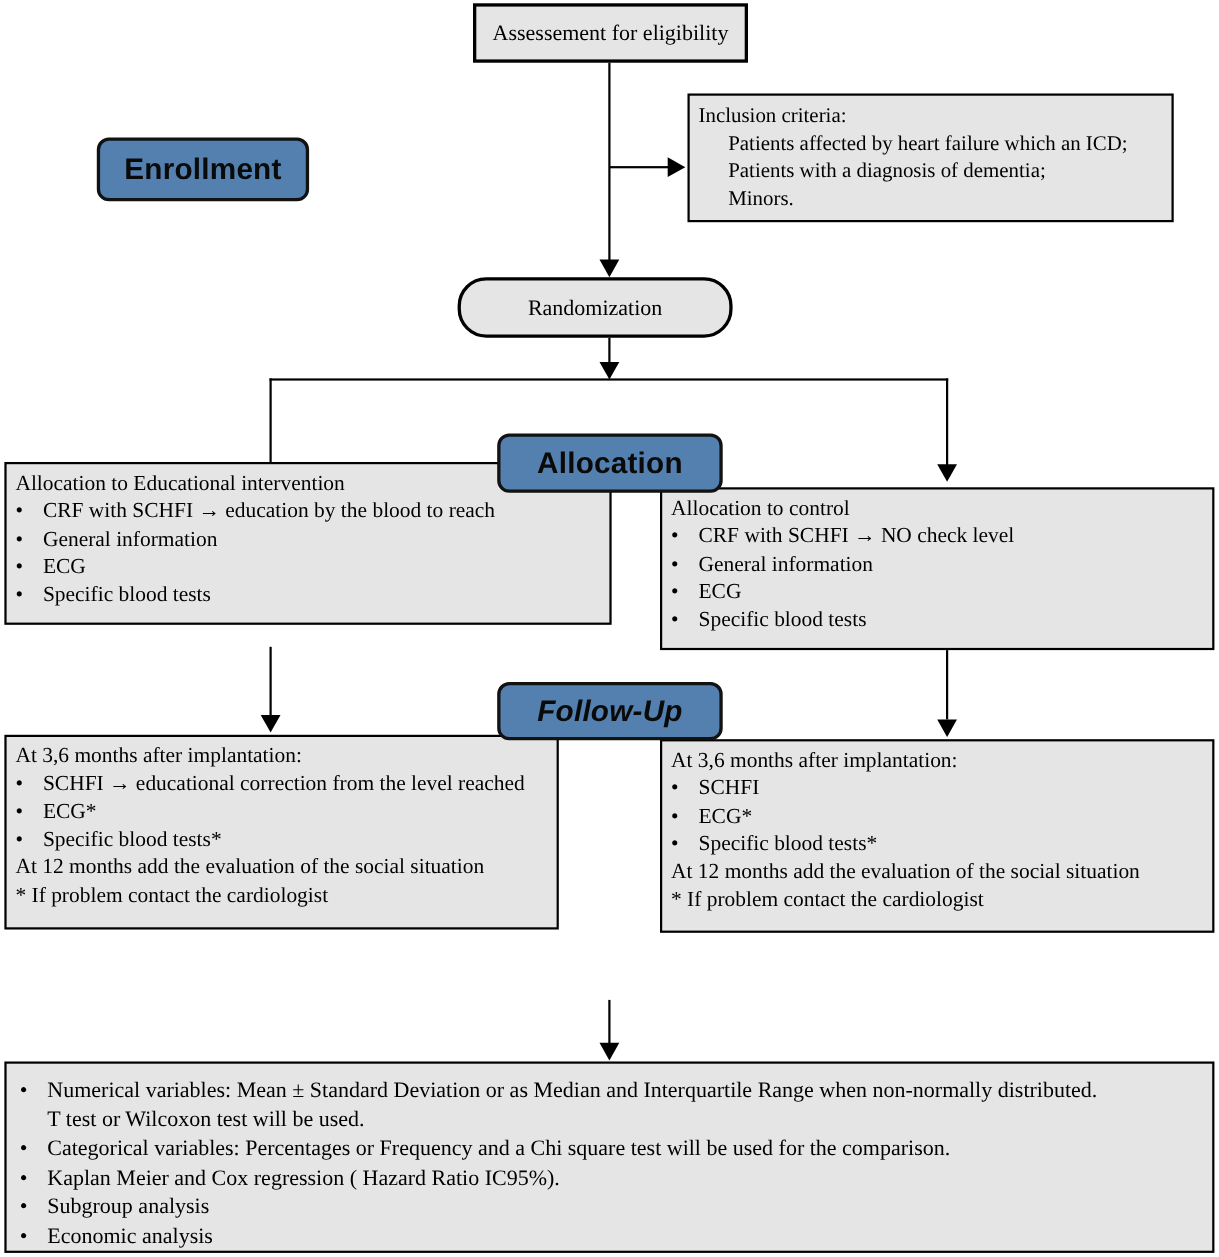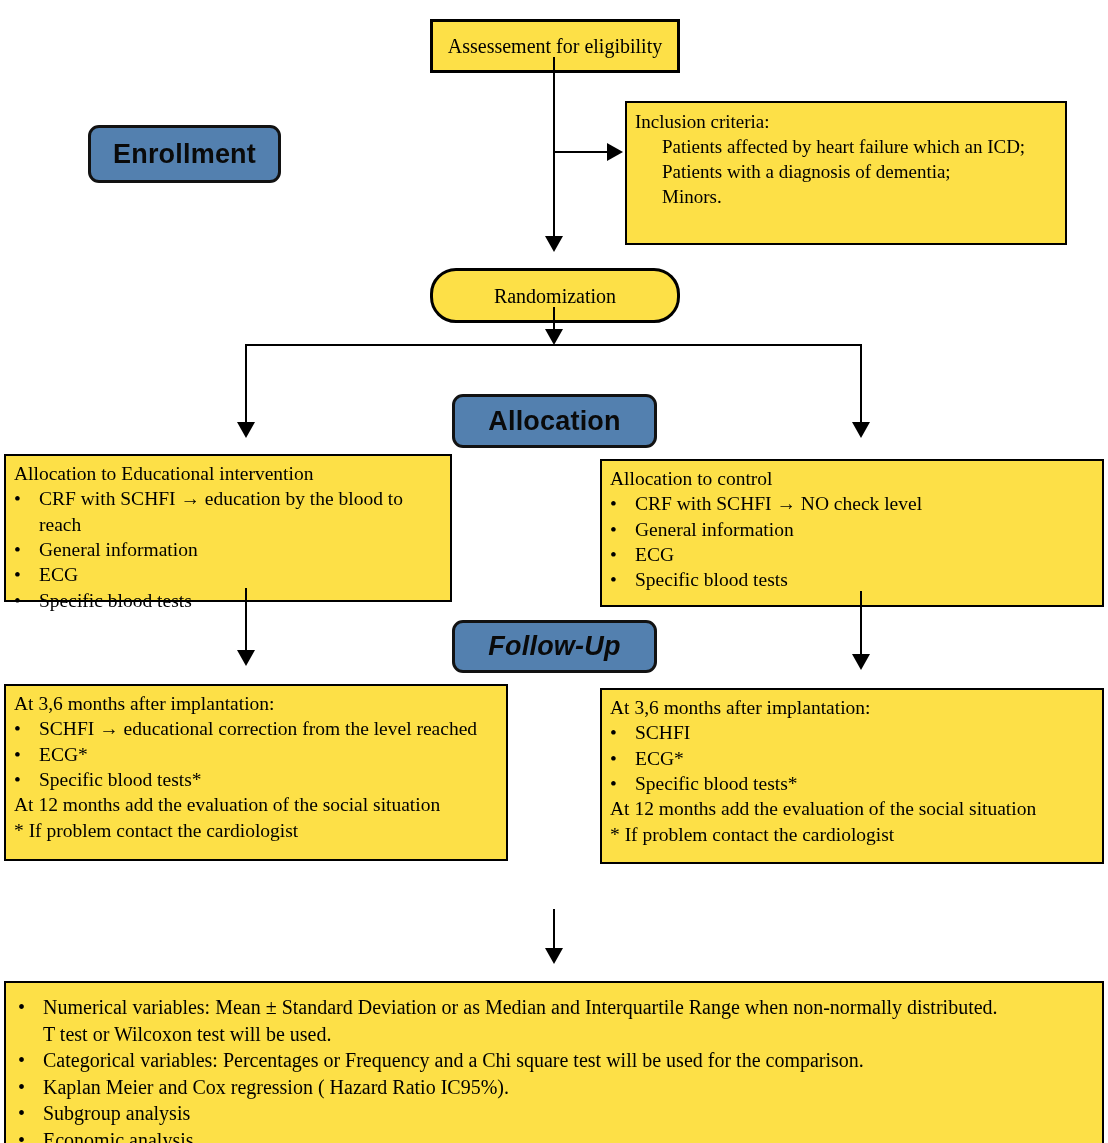--- a/index.html
+++ b/index.html
@@ -2,22 +2,22 @@
 <html style="--accent: #5380af;"><head>
 <meta charset="utf-8">
 <style>
   html,body { margin:0; padding:0; background:#ffffff; }
   .canvas {
     position:relative; width:1108px; height:1143px; background:#ffffff;
     font-family:"Liberation Serif","DejaVu Serif",serif; color:#000;
     overflow:hidden;
   }
   .box {
-    position:absolute; box-sizing:border-box; background:#fde047;
-    border:2px solid #000; font-size:19.5px; line-height:1.3;margin-top:16px;
+    position:absolute; box-sizing:border-box; background:#e5e5e5;
+    border:2px solid #000; font-size:19.5px; line-height:1.3;
   }
   .cbox { display:flex; align-items:center; justify-content:center; text-align:center; }
   .thick { border-width:3px; }
   .stage {
     position:absolute; box-sizing:border-box; z-index:6;
     background:var(--accent,#5380af); border:3px solid #121212; border-radius:11px;
     display:flex; align-items:center; justify-content:center;
     font-family:"Liberation Sans","DejaVu Sans",sans-serif;
     font-weight:700; font-size:27px; color:#0a0a0a; letter-spacing:0.2px;
   }
@@ -52,54 +52,54 @@
   <div class="vline" style="left:553px; top:57px; height:183px;"></div>
   <div class="arrow-down" style="left:545px; top:236px;"></div>
 
   <div class="hline" style="left:554px; top:151px; width:54px;"></div>
   <div class="arrow-right" style="left:607px; top:143px;"></div>
 
   <div class="stage" style="left:88px; top:125px; width:193px; height:58px;">
     <span>Enrollment</span>
   </div>
 
-  <div class="box criteria" style="left:625px; top:85px; width:442px; height:144px;">
+  <div class="box criteria" style="left:625px; top:85px; width:442px; height:117px;">
     <div class="line">
         <span>Inclusion criteria:</span>
       </div>
     <div class="line ind">
         <span>Patients affected by heart failure which an ICD;</span>
       </div>
     <div class="line ind">
         <span>Patients with a diagnosis of dementia;</span>
       </div>
     <div class="line ind">
         <span>Minors.</span>
       </div>
   </div>
 
-  <div class="box cbox thick" style="left:430px; top:252px; width:250px; height:55px; font-size:20px;border-radius:26px;">
+  <div class="box cbox thick" style="left:416px; top:252px; width:250px; height:55px; font-size:20px;border-radius:26px;">
     <span>Randomization</span>
   </div>
 
   <div class="vline" style="left:553px; top:307px; height:24px;"></div>
   <div class="arrow-down" style="left:545px; top:329px;"></div>
   <div class="hline" style="left:245px; top:344px; width:617px;"></div>
 
   <div class="vline" style="left:245px; top:344px; height:79px;"></div>
   <div class="arrow-down" style="left:237px; top:422px;"></div>
 
   <div class="vline" style="left:860px; top:344px; height:79px;"></div>
   <div class="arrow-down" style="left:852px; top:422px;"></div>
 
   <div class="stage" style="left:452px; top:394px; width:205px; height:54px;">
     <span>Allocation</span>
   </div>
 
-  <div class="box pad" style="left:4px; top:438px; width:448px; height:148px;font-family:Liberation Serif, serif;">
+  <div class="box pad" style="left:4px; top:420px; width:552px; height:148px;font-family:Liberation Serif, serif;">
     <div class="line">
         <span>Allocation to Educational intervention</span>
       </div>
     <div class="line">
         <span class="mk">•</span>
         <span>CRF with SCHFI → education by the blood to reach</span>
       </div>
     <div class="line">
         <span class="mk">•</span>
         <span>General information</span>

